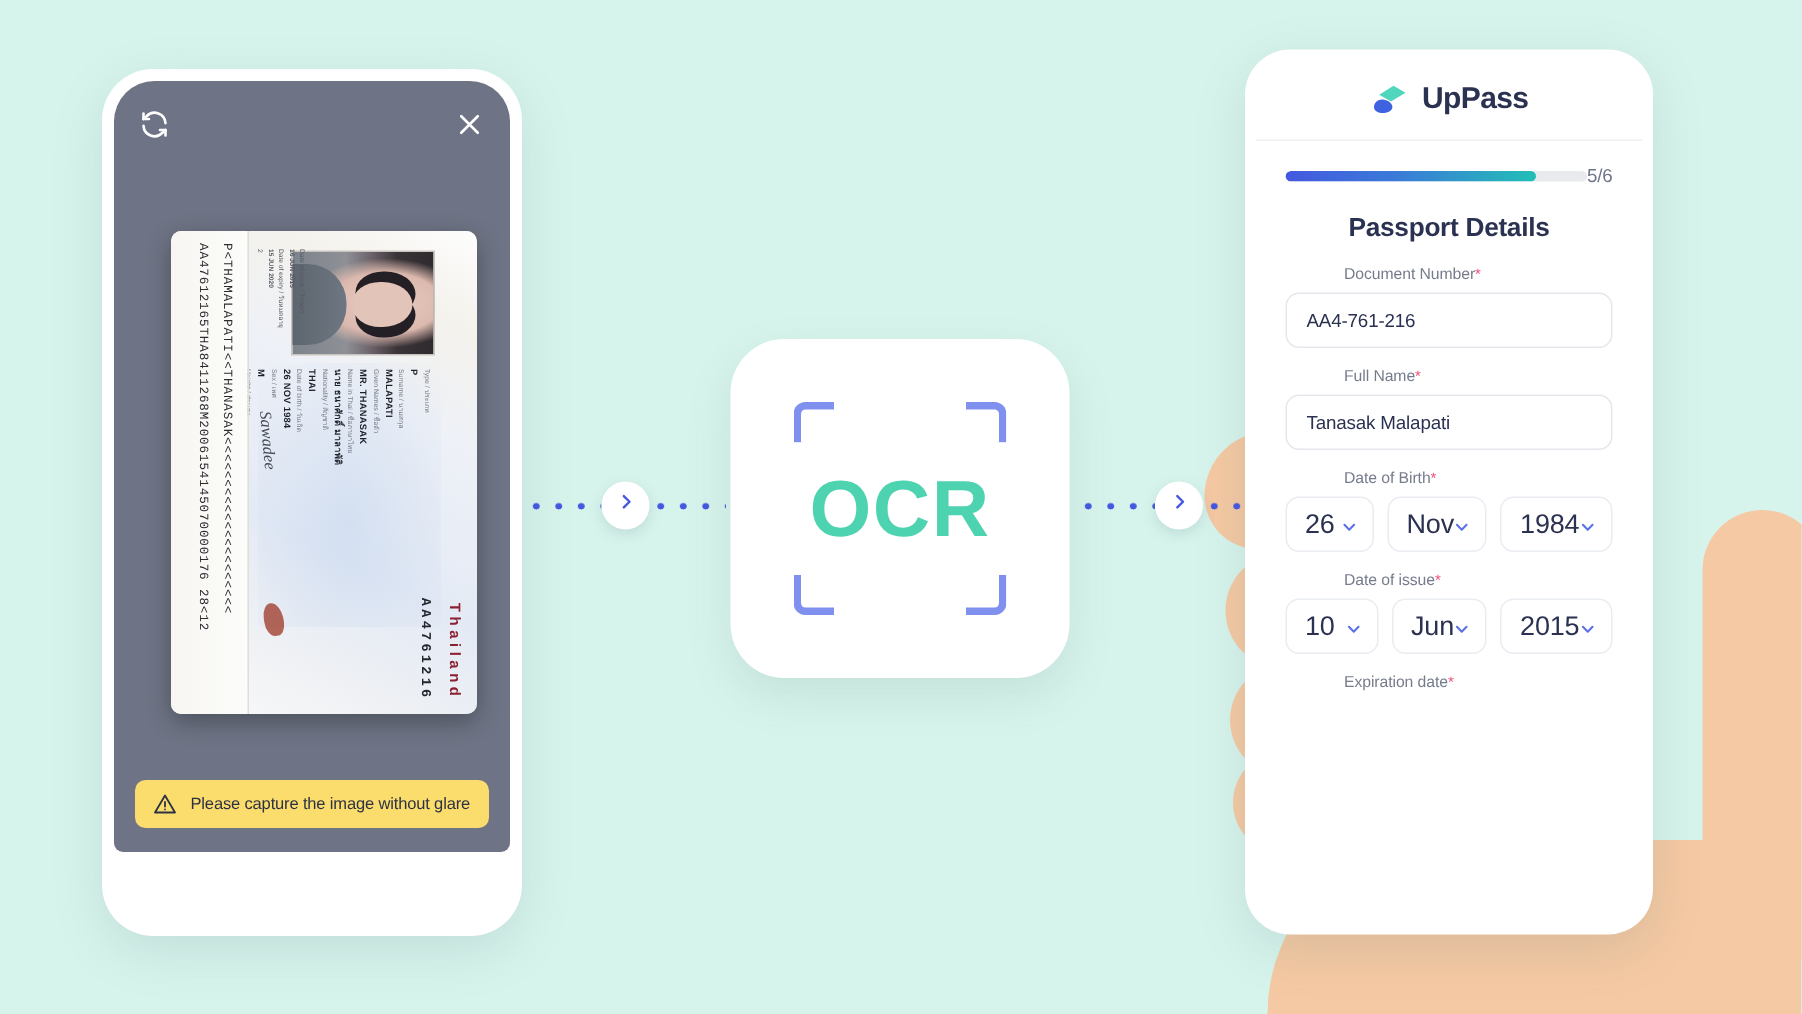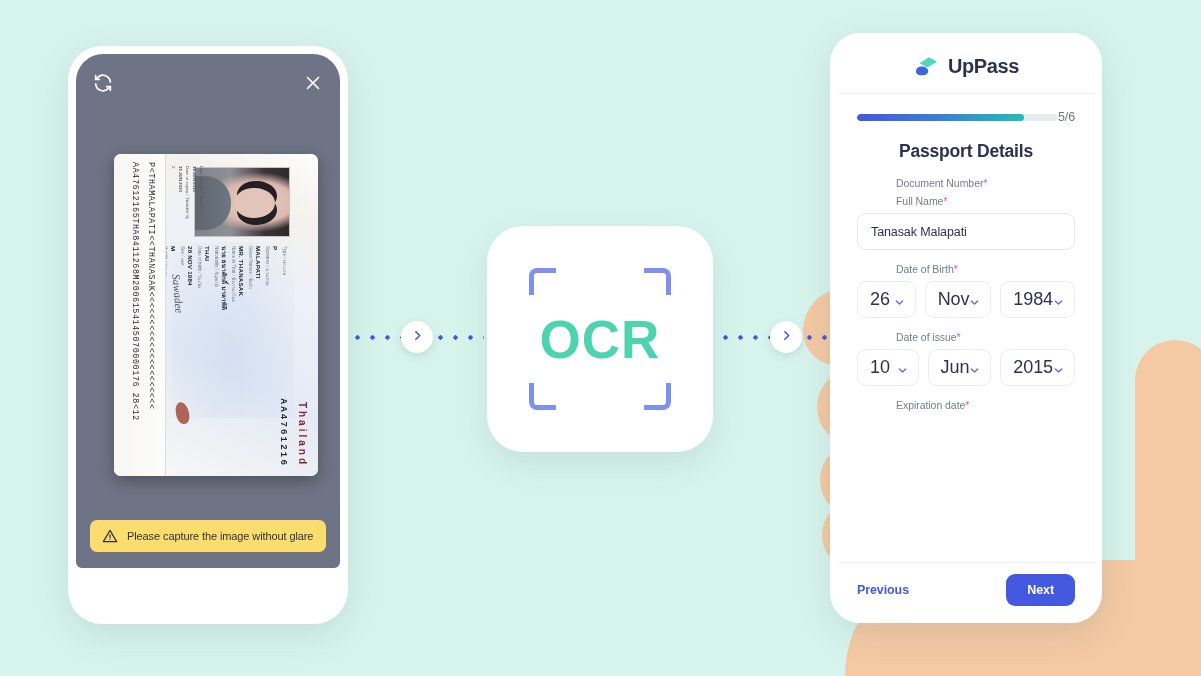--- a/index.html
+++ b/index.html
@@ -394,20 +394,21 @@
             <div class="pfill" id="pfill" style="width: 83%;"></div>
           </div>
           <span class="pstep">5/6</span>
         </div>
 
         <div class="ftitle">Passport Details</div>
 
         <div class="flabel">
           <span>Document Number</span><span class="req">*</span>
         </div>
+        <input class="finput" value="AA4-761-216" style="">
 
         <div class="flabel">
           <span>Full Name</span><span class="req">*</span>
         </div>
         <input class="finput" value="Tanasak Malapati" style="">
 
         <div class="flabel">
           <span>Date of Birth</span><span class="req">*</span>
         </div>
         <div class="frow3">
@@ -465,20 +466,16 @@
                 </svg>
             </span>
           </div>
         </div>
 
         <div class="flabel">
           <span>Expiration date</span><span class="req">*</span>
         </div>
       </div>
 
-      <div class="ffoot">
-        <button class="lnk-prev">Previous</button>
-        <button class="btn-next">Next</button>
-      </div>
     </div>
   </div>
 
 </div>
 
 </body></html>

